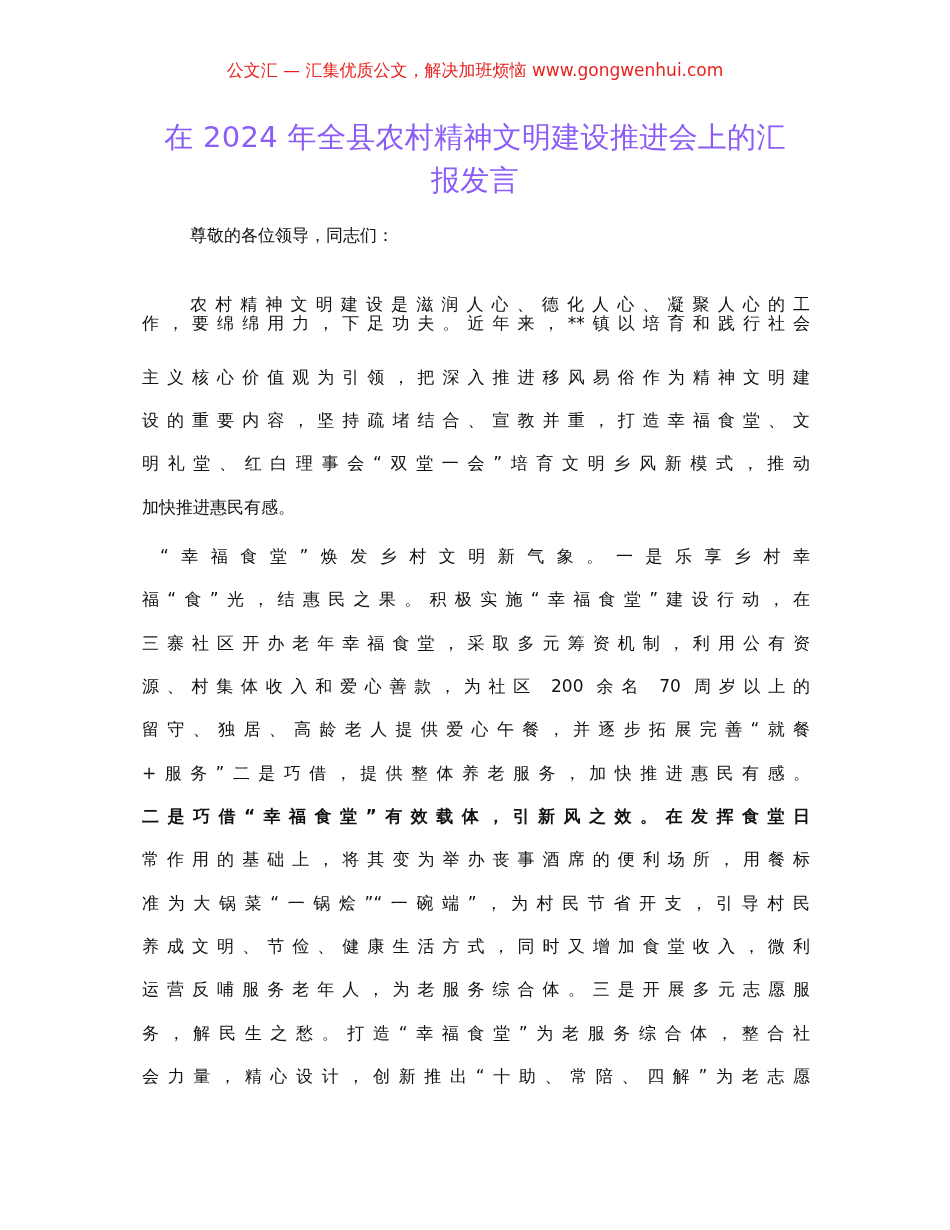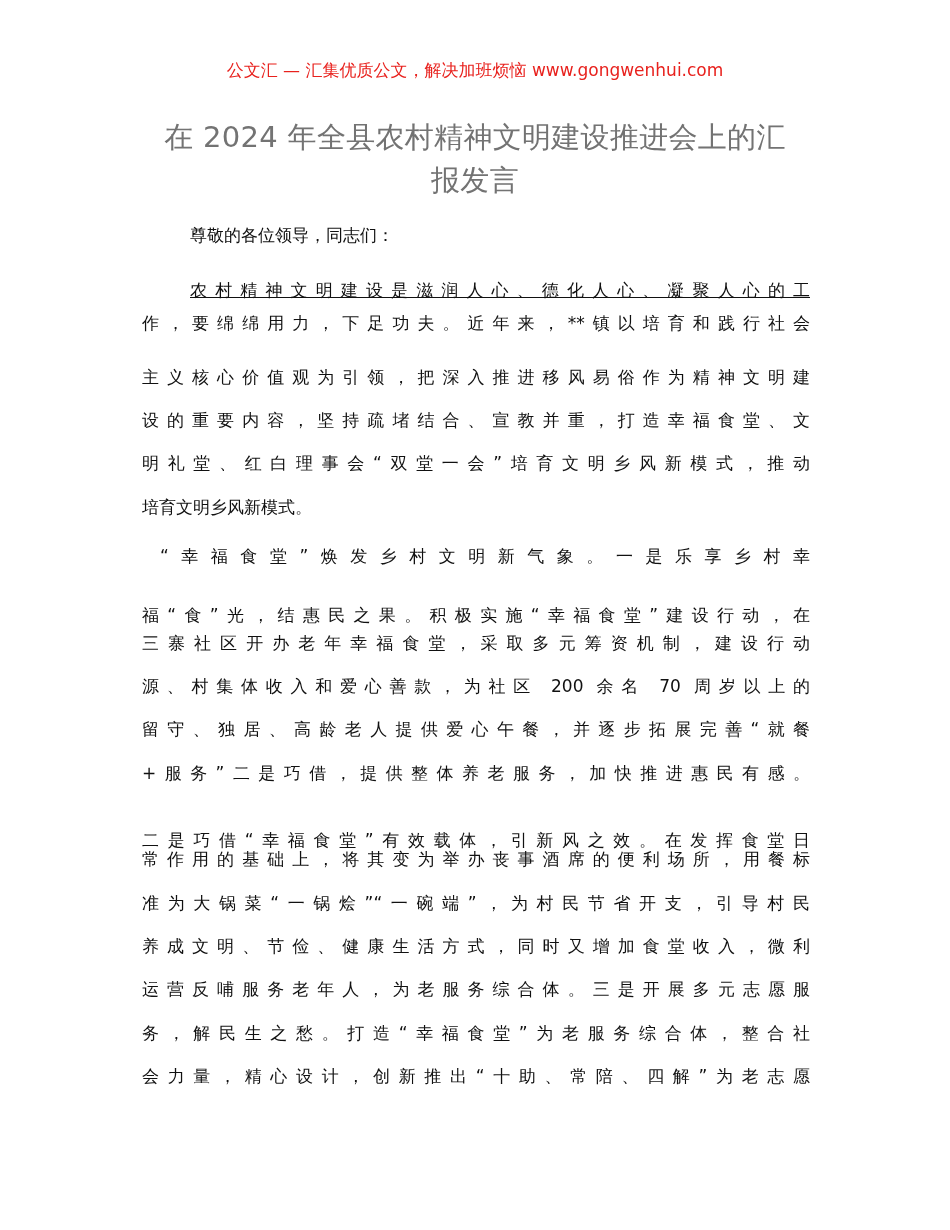--- a/index.html
+++ b/index.html
@@ -1,55 +1,55 @@
 <!DOCTYPE html>
 <html><head>
 <meta charset="utf-8">
 <style>
   html, body { margin: 0; padding: 0; background: #ffffff; }
   body { width: 950px; height: 1230px; position: relative; overflow: hidden;
          font-family: "DejaVu Sans", "Liberation Sans", sans-serif; color: #111111; }
   .header { position: absolute; top: 58px; left: 0; width: 950px; text-align: center;
             font-size: 17px; color: #e8211d; line-height: 24px; white-space: nowrap; }
   .title { position: absolute; left: 0; width: 950px; text-align: center;
-           font-size: 29px; line-height: 40px; color: #737373; white-space: nowrap; letter-spacing: 0.3px; }
+           font-size: 29px; line-height: 40px; color: #8b5cf6; white-space: nowrap; letter-spacing: 0.3px; }
   .line { position: absolute; left: 142px; width: 668px; font-size: 17px; line-height: 32px;
           white-space: nowrap; text-align: justify; text-align-last: justify; color: #111; }
   .line.last { text-align-last: left; }
   .line.indent { left: 190px; width: 620px; }
 </style>
 </head>
 <body>
 
 <div>
 
   <div class="header">公文汇 — 汇集优质公文，解决加班烦恼 www.gongwenhui.com</div>
 
   <div class="title" style="top:117px;">在 2024 年全县农村精神文明建设推进会上的汇</div>
   <div class="title" style="top:160px;">报发言</div>
 
   <div class="line indent last" style="top:219px;">尊敬的各位领导，同志们：</div>
 
   <div>
-    <div class="line indent" style="top:274px;text-decoration:underline;">农村精神文明建设是滋润人心、德化人心、凝聚人心的工</div>
+    <div class="line indent" style="top:288px;">农村精神文明建设是滋润人心、德化人心、凝聚人心的工</div>
     <div class="line" style="top:307px;">作，要绵绵用力，下足功夫。近年来，**镇以培育和践行社会</div>
     <div class="line" style="top:361px;">主义核心价值观为引领，把深入推进移风易俗作为精神文明建</div>
     <div class="line" style="top:404px;">设的重要内容，坚持疏堵结合、宣教并重，打造幸福食堂、文</div>
     <div class="line" style="top:447px;">明礼堂、红白理事会“双堂一会”培育文明乡风新模式，推动</div>
-    <div class="line last" style="top:491px;">培育文明乡风新模式。</div>
+    <div class="line last" style="top:491px;">加快推进惠民有感。</div>
   </div>
 
   <div>
     <div class="line" style="top:540px; left:160px; width:650px;">“幸福食堂”焕发乡村文明新气象。一是乐享乡村幸</div>
-    <div class="line" style="top:599px;">福“食”光，结惠民之果。积极实施“幸福食堂”建设行动，在</div>
-    <div class="line" style="top:627px;">三寨社区开办老年幸福食堂，采取多元筹资机制，建设行动</div>
+    <div class="line" style="top:583px;">福“食”光，结惠民之果。积极实施“幸福食堂”建设行动，在</div>
+    <div class="line" style="top:627px;">三寨社区开办老年幸福食堂，采取多元筹资机制，利用公有资</div>
     <div class="line" style="top:670px;">源、村集体收入和爱心善款，为社区 200 余名 70 周岁以上的</div>
     <div class="line" style="top:713px;">留守、独居、高龄老人提供爱心午餐，并逐步拓展完善“就餐</div>
     <div class="line" style="top:757px;">+服务”二是巧借，提供整体养老服务，加快推进惠民有感。</div>
-    <div class="line" style="top:824px;">二是巧借“幸福食堂”有效载体，引新风之效。在发挥食堂日</div>
+    <div class="line" style="top:800px;font-weight:bold;">二是巧借“幸福食堂”有效载体，引新风之效。在发挥食堂日</div>
     <div class="line" style="top:843px;">常作用的基础上，将其变为举办丧事酒席的便利场所，用餐标</div>
     <div class="line" style="top:887px;">准为大锅菜“一锅烩”“一碗端”，为村民节省开支，引导村民</div>
     <div class="line" style="top:930px;">养成文明、节俭、健康生活方式，同时又增加食堂收入，微利</div>
     <div class="line" style="top:973px;">运营反哺服务老年人，为老服务综合体。三是开展多元志愿服</div>
     <div class="line" style="top:1017px;">务，解民生之愁。打造“幸福食堂”为老服务综合体，整合社</div>
     <div class="line" style="top:1060px;">会力量，精心设计，创新推出“十助、常陪、四解”为老志愿</div>
   </div>
 
 </div>
 

